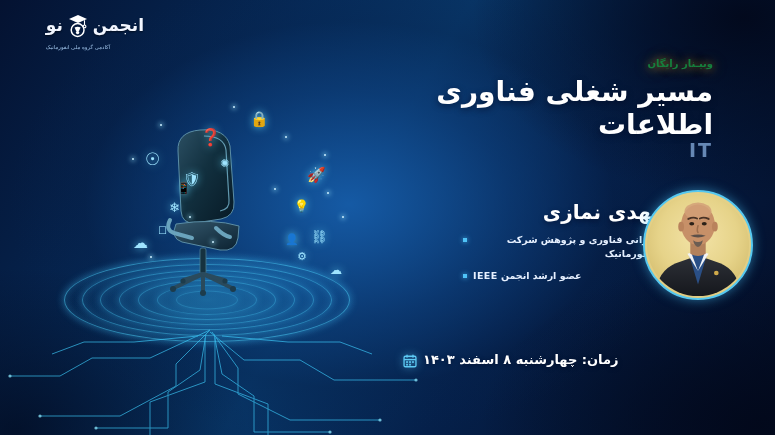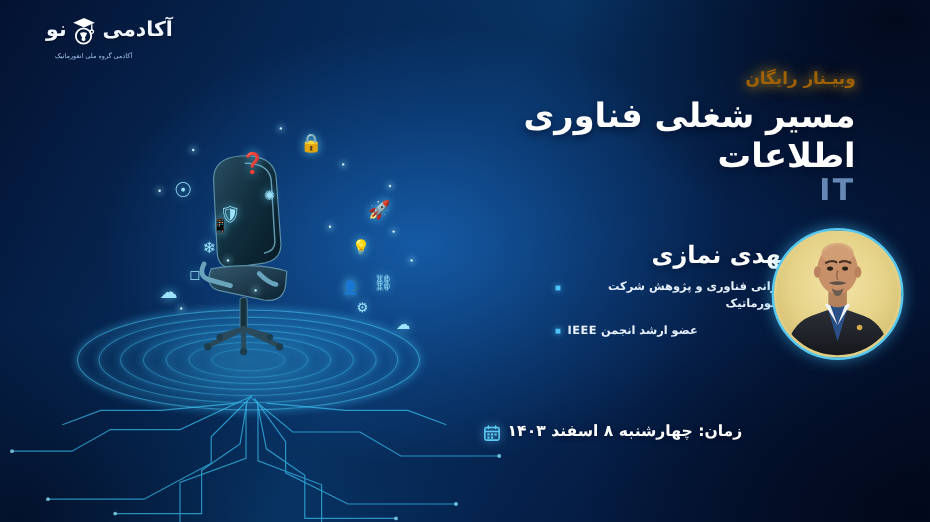--- a/index.html
+++ b/index.html
@@ -89,32 +89,32 @@
     position:absolute; width:2px; height:2px; border-radius:50%;
     background:#cdefff; box-shadow:0 0 5px 1px rgba(150,230,255,.9);
   }
 
   
   .content{
     position:absolute; right:62px; top:58px; width:340px;
     text-align:right; direction:rtl;
   }
   .kicker{
-    font-size:14px; font-weight:700; color:#a16207;
+    font-size:10px; font-weight:700; color:#15803d;
     letter-spacing:1px;
     text-shadow:0 0 10px rgba(255,190,40,.75), 0 0 20px rgba(255,170,20,.45);
     margin-bottom:6px;
   }
   .headline{
     font-size:28px; font-weight:700; color:#ffffff;
     line-height:1.18; letter-spacing:-.3px;
     text-shadow:0 2px 6px rgba(0,10,35,.6);
   }
   .headline-sub{
-    font-size:25px; font-weight:700; color:#6f92bf;
+    font-size:19px; font-weight:700; color:#6f92bf;
     letter-spacing:2px; line-height:1.1; margin-top:-1px;
     direction:ltr; text-align:right;
     opacity:.92;
   }
 
   .speaker-block{
     position:absolute; right:62px; top:200px; width:250px;
     text-align:right; direction:rtl;
   }
   .speaker-name{
@@ -173,21 +173,21 @@
 </head>
 <body>
 
 <div class="banner">
   <div class="bg-base"></div>
   <div class="bg-glow"></div>
   <div class="bg-dark-tr"></div>
 
   <div class="logo">
     <div class="logo-row">
-      <span class="logo-word">آکادمی</span>
+      <span class="logo-word">انجمن</span>
       <span class="logo-mark">
         <svg viewBox="0 0 26 30" class="p-svg" style="position:absolute;inset:0">
 
           <path d="M4 9 L13 5 L22 9 L13 13 Z" fill="#ffffff"></path>
           <path d="M19.5 10.2 L19.5 15 M19.5 15 a1.4 1.4 0 1 0 .01 0" stroke="#ffffff" stroke-width="1.1" fill="none"></path>
 
           <circle cx="12.6" cy="20" r="6.4" fill="none" stroke="#ffffff" stroke-width="1.5"></circle>
           <path d="M9.6 17.6 q3 -1.6 6 0 q-1.4 4 -3 4.6 q-1.8 -.8 -3 -4.6 Z" fill="#ffffff"></path>
           <circle cx="12.6" cy="22.6" r="1.7" fill="#ffffff"></circle>
         </svg>

